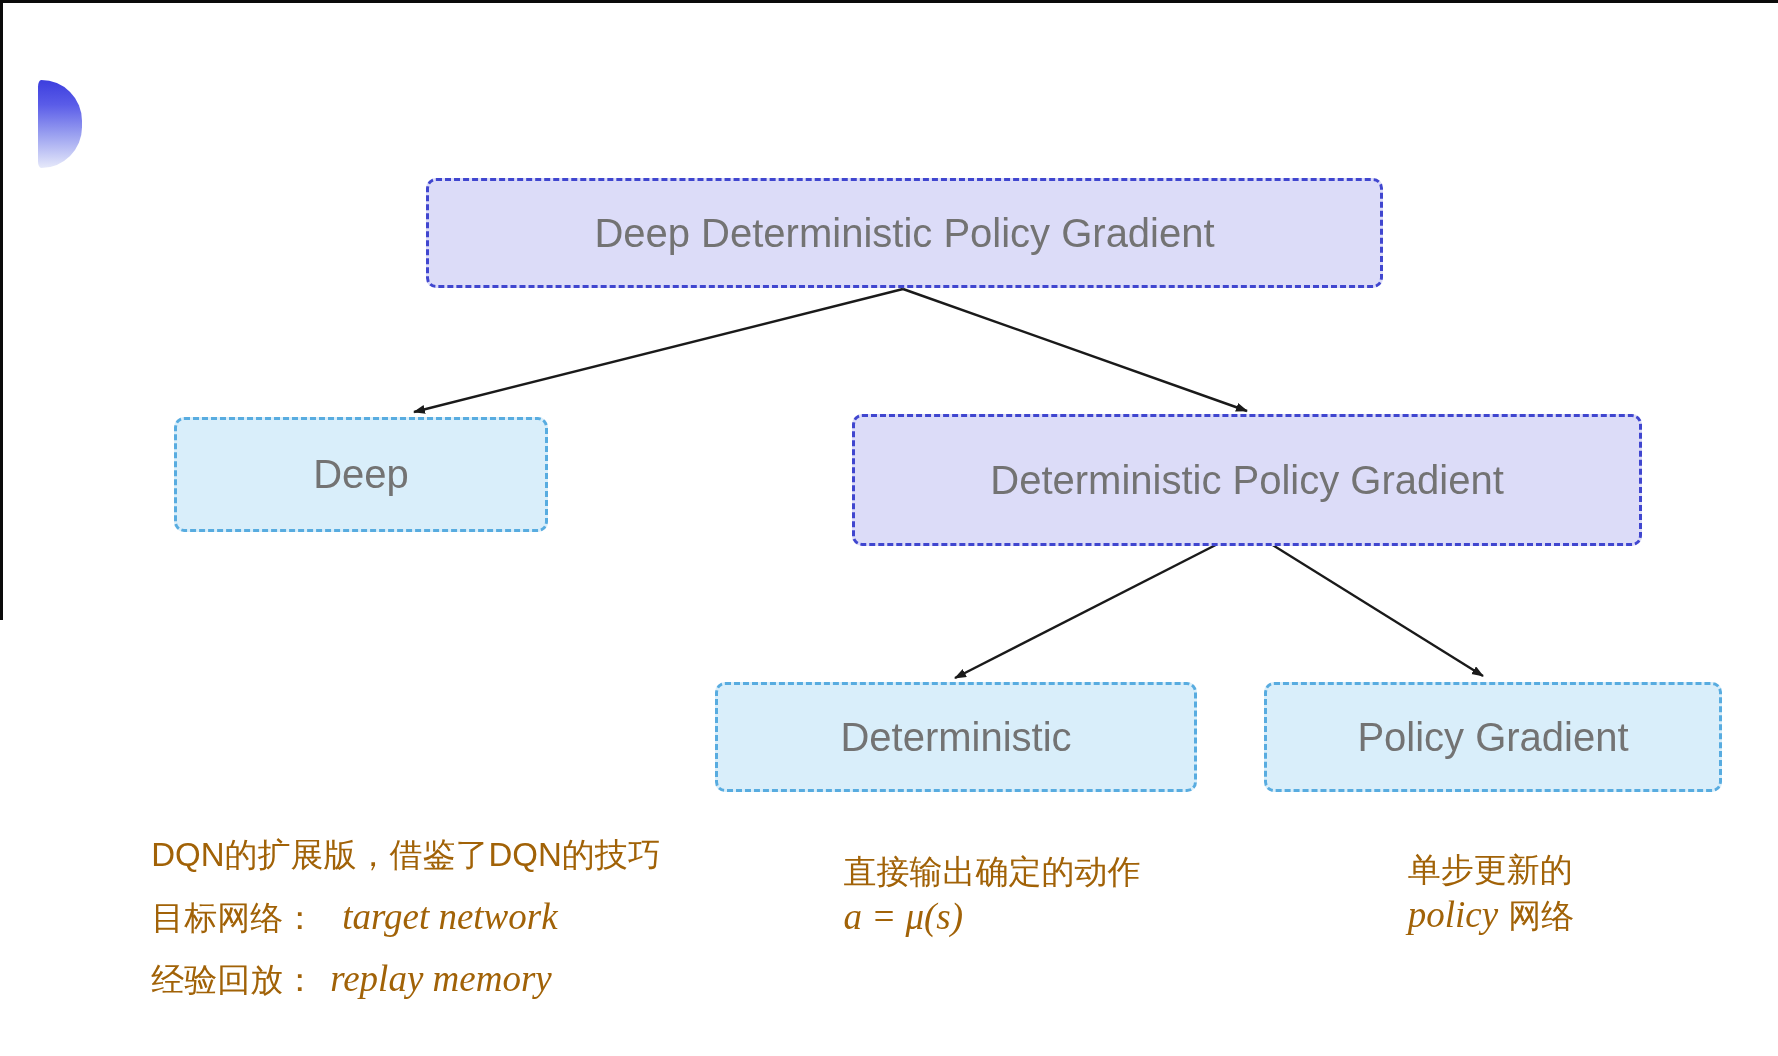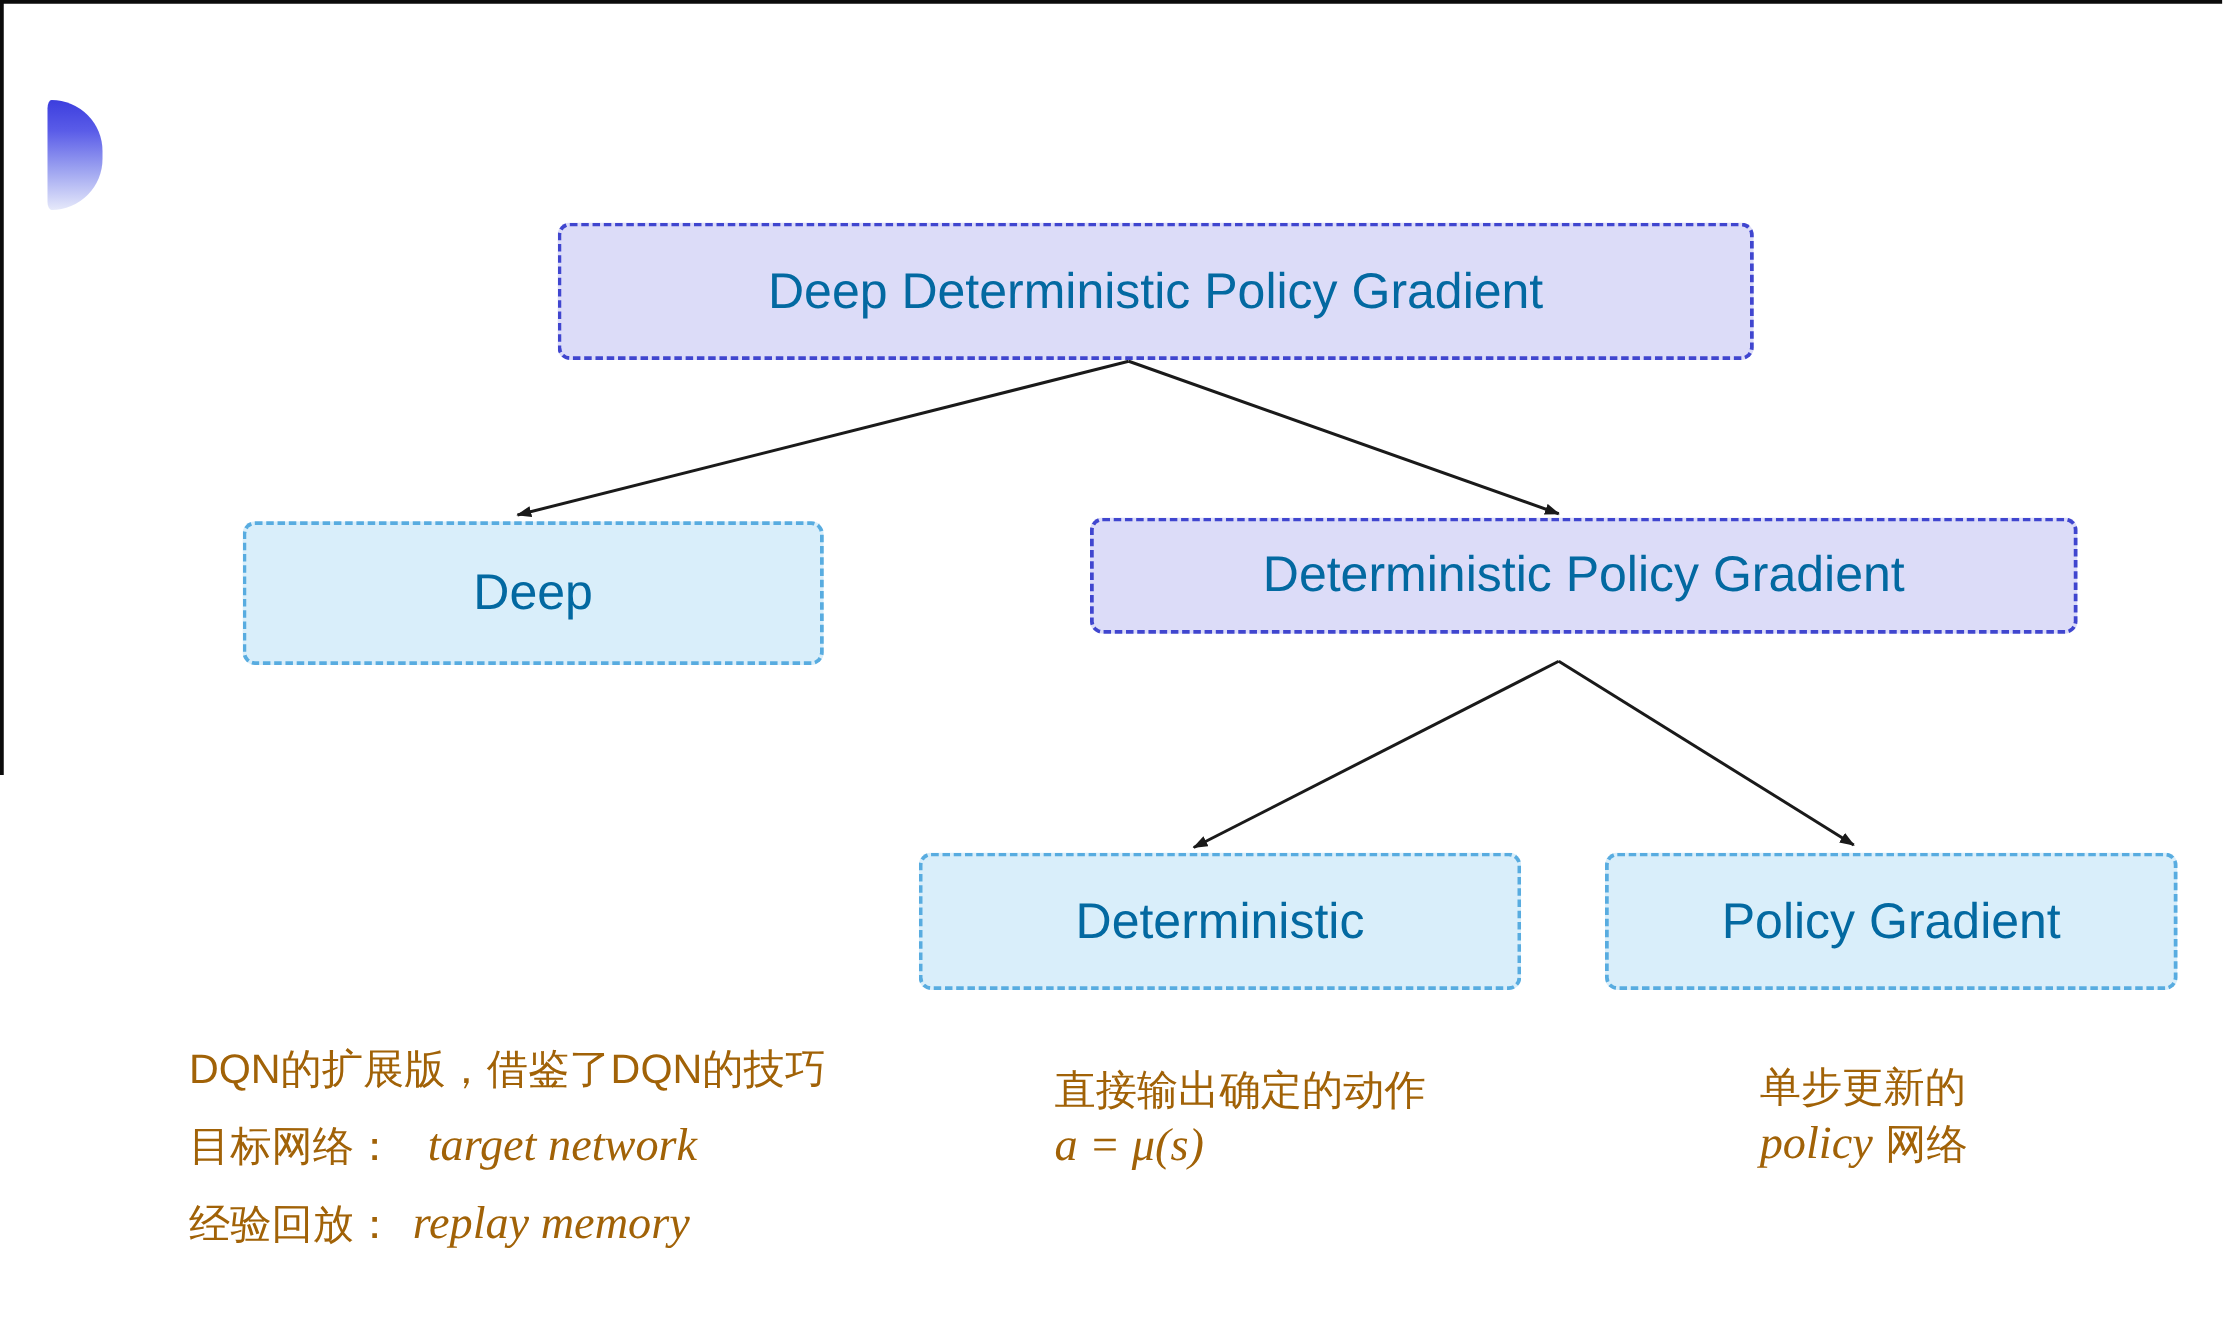--- a/index.html
+++ b/index.html
@@ -21,30 +21,29 @@
   .page-title{
     position:absolute;left:100px;top:88px;
     font-size:50px;font-weight:500;color:#6f6f6f;letter-spacing:0.5px;
     white-space:nowrap;
   }
 
   .box{
     position:absolute;box-sizing:border-box;
     display:flex;align-items:center;justify-content:center;
     border-radius:10px;
-    font-size:40px;font-weight:500;color:#0369a1;
+    font-size:40px;font-weight:500;color:#737373;
     white-space:nowrap;
-    margin-left:20px;
   }
   .box.purple{background:#dcdcf8;border:3px dashed #4046cf;}
   .box.cyan{background:#d9eefa;border:3px dashed #58ace0;}
 
   #box-root {left:426px; top:178px; width:957px; height:110px;}
-  #box-deep {left:174px; top:417px; width:465px; height:115px;}
-  #box-dpg  {left:852px; top:414px; width:790px; height:93px;}
+  #box-deep {left:174px; top:417px; width:374px; height:115px;}
+  #box-dpg  {left:852px; top:414px; width:790px; height:132px;}
   #box-det  {left:715px; top:682px; width:482px; height:110px;text-align:right;}
   #box-pg   {left:1264px;top:682px; width:458px; height:110px;}
 
   #arrows{position:absolute;left:0;top:0;width:1778px;height:1056px;pointer-events:none;}
 
   .note{position:absolute;text-align:left;color:#a16207;transform:translateX(-50%);}
   .note .zh{font-size:33px;font-weight:500;}
   .note .math{font-family:"Liberation Serif","DejaVu Serif",serif;font-style:italic;font-size:37px;}
   #note-deep{left:406px;top:833px;}
   #note-deep .row{height:62px;line-height:44px;white-space:nowrap;}

